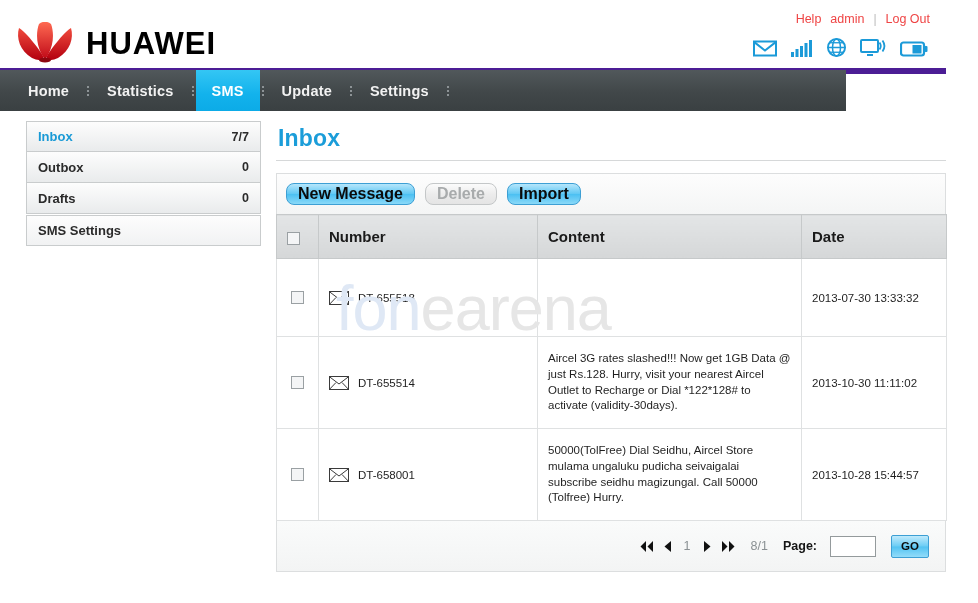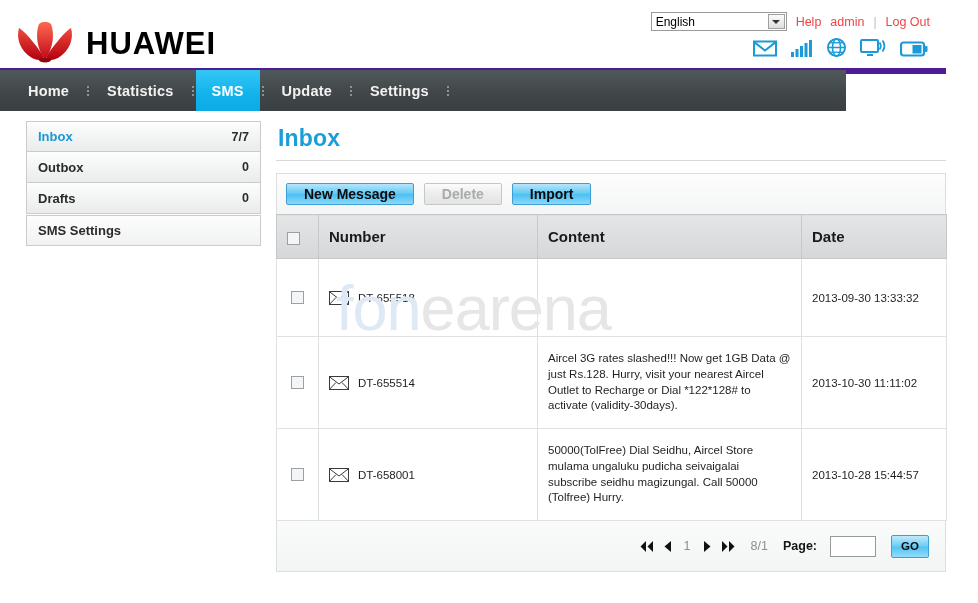--- a/index.html
+++ b/index.html
@@ -136,26 +136,26 @@
   .toolbar {
     height: 41px;
     border: 1px solid #dcdedf;
     border-bottom: none;
     background: linear-gradient(#fdfdfd,#f4f5f5);
     display: flex; align-items: center;
     padding-left: 9px; gap: 10px;
   }
   .btn {
     height: 22px; min-width: 62px;
-    padding: 0 17px;
+    padding: 0 11px;
     border: 1px solid #3d9fd4;
-    border-radius: 2px;
+    border-radius: 8px;
     background: linear-gradient(#b6e6fb, #63c9f4 48%, #4cc0f2 52%, #8ad9f8);
     color: #0b0b0b;
-    font-size: 14px; font-weight: bold;
+    font-size: 16px; font-weight: bold;
     display: flex; align-items: center; justify-content: center;
     cursor: pointer;
   }
   .btn.disabled {
     border: 1px solid #c4c7c8;
     background: linear-gradient(#fbfbfb, #ececec 50%, #e4e4e4);
     color: #a8abac;
     cursor: default;
   }
 
@@ -260,26 +260,20 @@
         </defs>
         <path d="M3 6 C0 16 4 29 16 36 C22 39 26 38 27 36 C28 34 25 31 21 25 C14 16 8 9 3 6 Z" fill="url(#pg)"></path>
         <path d="M55 6 C58 16 54 29 42 36 C36 39 32 38 31 36 C30 34 33 31 37 25 C44 16 50 9 55 6 Z" fill="url(#pg)"></path>
         <path d="M23 2 C20 10 20 22 26 33 C27.5 36 29 37 29 37 C29 37 30.5 36 32 33 C38 22 38 10 35 2 C32 -1 26 -1 23 2 Z" fill="url(#pg2)"></path>
         <ellipse cx="29" cy="38" rx="6" ry="2.4" fill="#8d0710"></ellipse>
       </svg>
       <div class="logo-text">HUAWEI</div>
     </div>
 
     <div class="topright">
-      <div class="lang-select">
-        <span>English</span>
-        <span class="arrowbox">
-            <i></i>
-          </span>
-      </div>
       <span class="toplink">Help</span>
       <span class="toplink">admin</span>
       <span class="topsep">|</span>
       <span class="toplink">Log Out</span>
     </div>
 
     <div class="statusicons">
       <svg width="24" height="17" viewBox="0 0 24 17">
         <rect x="1" y="1.5" width="22" height="14" fill="#fff" stroke="#1b9ad8" stroke-width="2"></rect>
         <path d="M1.6 2.4 L12 10.5 L22.4 2.4" fill="none" stroke="#1b9ad8" stroke-width="2"></path>
@@ -400,21 +394,21 @@
             <div class="numcell">
               <svg class="env-ic" viewBox="0 0 20 14">
                 <rect x="0.5" y="0.5" width="19" height="13" fill="#ffffff" stroke="#3a3a3a"></rect>
                 <path d="M0.8 1 L10 8 L19.2 1" fill="none" stroke="#3a3a3a"></path>
                 <path d="M0.8 13 L7 6.5 M19.2 13 L13 6.5" fill="none" stroke="#3a3a3a"></path>
               </svg>
               <span>DT-655518</span>
             </div>
           </td>
           <td class="c-con"></td>
-          <td class="c-dat">2013-09-30 13:33:32</td>
+          <td class="c-dat">2013-07-30 13:33:32</td>
         </tr>
         <tr style="height:92px;">
           <td class="c-chk">
             <span class="chk"></span>
           </td>
           <td class="c-num">
             <div class="numcell">
               <svg class="env-ic" viewBox="0 0 20 14">
                 <rect x="0.5" y="0.5" width="19" height="13" fill="#ffffff" stroke="#3a3a3a"></rect>
                 <path d="M0.8 1 L10 8 L19.2 1" fill="none" stroke="#3a3a3a"></path>

